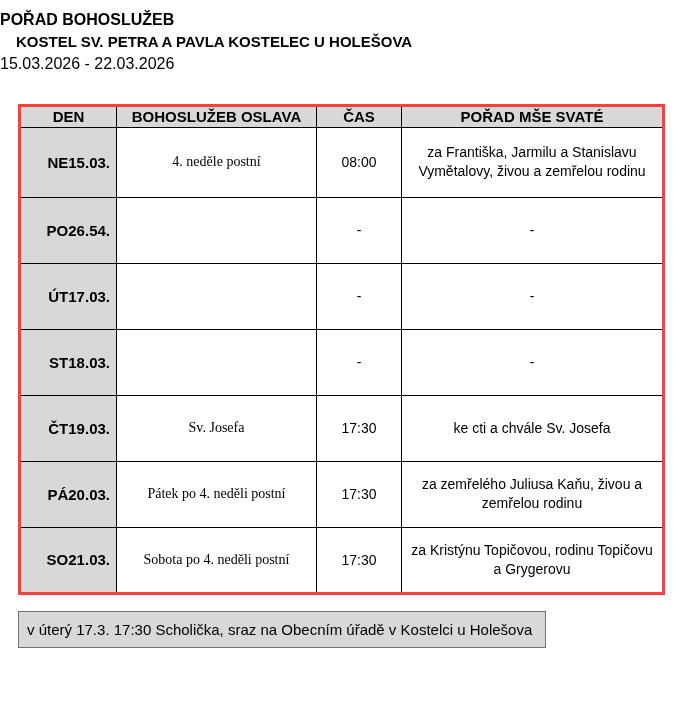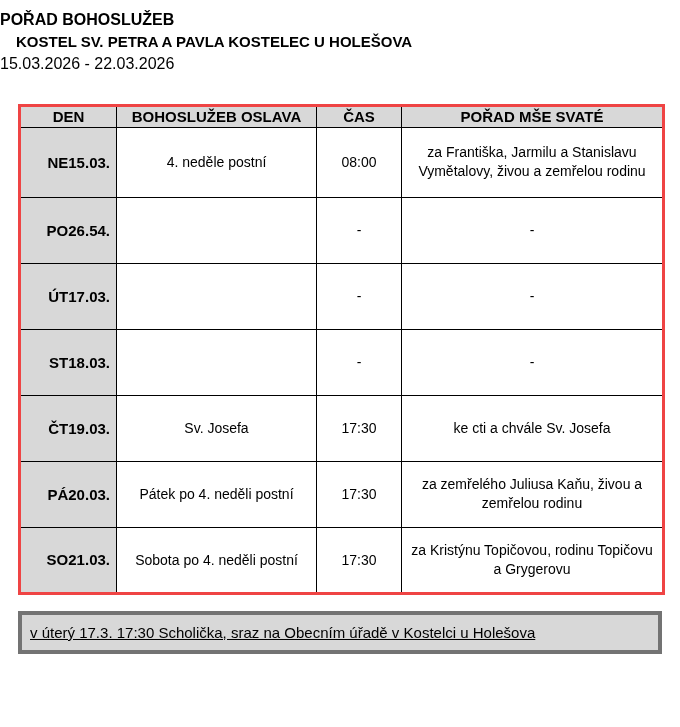--- a/index.html
+++ b/index.html
@@ -66,29 +66,28 @@
     text-align: right;
     font-weight: bold;
     font-size: 15px;
     padding-left: 7px;
   }
   td.den .day-abbr {
     display: inline-block;
     width: 30px;
   }
   td.umysl { line-height: 1.35; }
-  td.oslava { line-height: 1.3; }
+  td.oslava { line-height: 1.3; font-family: Liberation Serif, serif; }
   .footer-bar {
     margin: 16px 0 0 18px;
-    width: 644px;
-    border: 4px solid #737373;
+    width: 528px;
+    border: 1px solid #737373;
     background: #d8d8d8;
     font-size: 15px;
     padding: 9px 8px 9px 8px;
-    text-decoration: underline;
   }
 </style>
 </head>
 <body>
 
 <div class="titles">
   <div class="title-main">POŘAD BOHOSLUŽEB</div>
   <div class="title-sub">KOSTEL SV. PETRA A PAVLA KOSTELEC U HOLEŠOVA</div>
   <div class="title-dates">15.03.2026 - 22.03.2026</div>
 </div>

